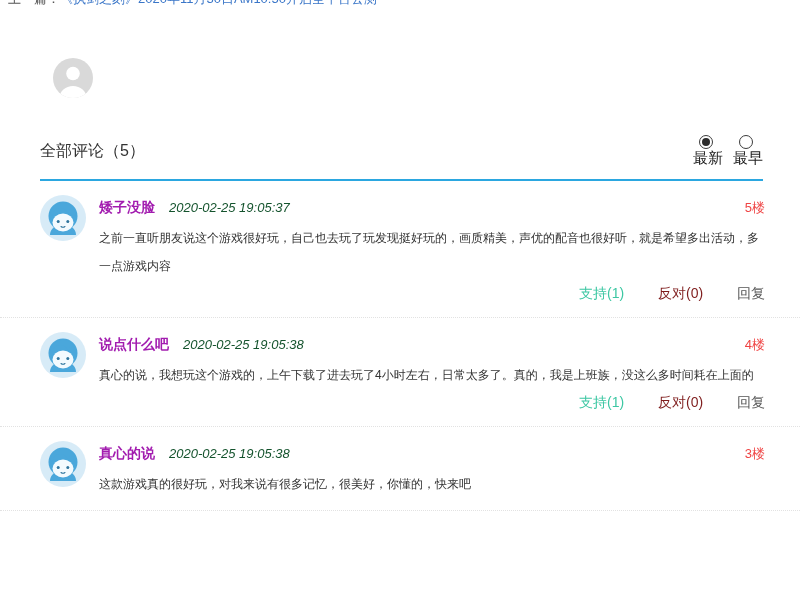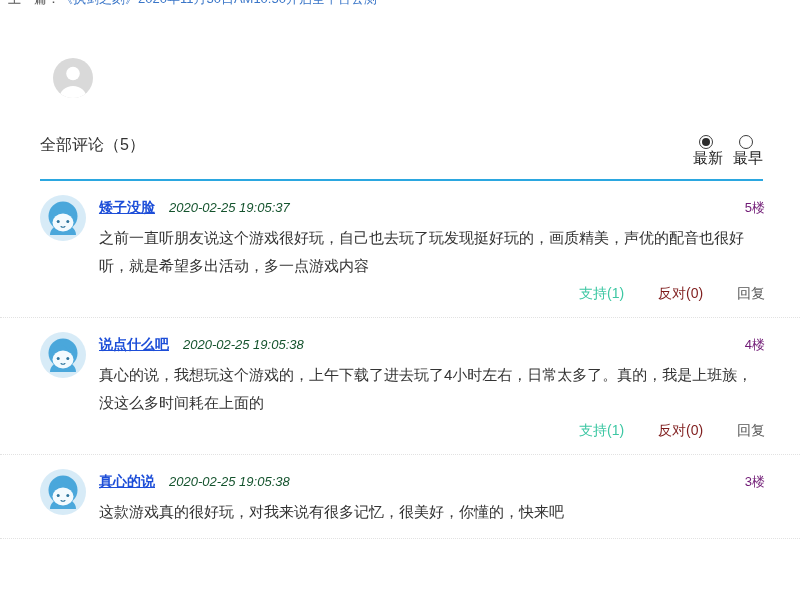--- a/index.html
+++ b/index.html
@@ -22,38 +22,38 @@
   .composer-toolbar { border-top:1px solid #e9e9e9; height:38px; display:flex;
     align-items:center; justify-content:space-between; padding-left:12px; }
   .emoji-btn { width:22px; height:22px; cursor:pointer; display:inline-block; }
   .submit-btn { position:relative; overflow:hidden; height:38px; width:100px; border:0;
     background:#2ba7e0; color:#fff; font-size:16px; cursor:pointer; font-family:inherit; }
   .submit-btn::after { content:""; position:absolute; width:56px; height:56px; border-radius:50%;
     background:rgba(255,255,255,.13); top:-24px; right:-12px; }
 
   
   .comments-header { margin:37px 37px 0 40px; display:flex; justify-content:space-between;
-    align-items:flex-start; border-bottom:2px solid #2ba7e0; padding-bottom:11px; }
+    align-items:center; border-bottom:2px solid #2ba7e0; padding-bottom:11px; }
   .header-title { font-size:16px; color:#333; }
   .sort { display:flex; align-items:center; font-size:15px; color:#222; }
   .sort-option { display:flex; align-items:center; cursor:pointer; margin-left:10px;flex-direction:column; }
   .radio { width:14px; height:14px; border:1px solid #3c3c3c; border-radius:50%;
     display:inline-block; position:relative; margin-right:5px; background:#fff; }
   .radio.checked::after { content:""; position:absolute; left:2px; top:2px; right:2px; bottom:2px;
     background:#2b2b2b; border-radius:50%; }
 
   
   .comment { display:flex; padding:14px 35px 12px 40px; border-bottom:1px dotted #e2e2e2; }
   .c-avatar { width:46px; height:46px; flex:0 0 46px; }
   .c-body { flex:1; margin-left:13px; min-width:0; }
   .c-head { display:flex; align-items:baseline; margin-top:4px; }
-  .c-name { font-size:14px; font-weight:bold; color:#1d4ed8;text-decoration:underline; }
+  .c-name { font-size:14px; font-weight:bold; color:#a21caf; }
   .c-time { font-size:13px; color:#14532d; margin-left:14px;font-style:italic; }
-  .c-floor { margin-left:auto; font-size:13px; color:#701a75; }
-  .c-text { margin-top:7px; font-size:15px; color:#333; line-height:28px; }
+  .c-floor { margin-left:auto; font-size:13px; color:#ef4444; }
+  .c-text { margin-top:7px; font-size:12px; color:#333; line-height:28px; }
   .c-actions { margin-top:5px; text-align:right; font-size:14px; height:20px; }
   .act { margin-left:30px; cursor:pointer; text-decoration:none; }
   .act-support { color:#3dc7a3; }
   .act-oppose { color:#7f1d1d; }
   .act-reply { color:#555;font-family:Liberation Serif, serif; }
 </style>
 </head>
 <body>
 
 <div class="top-bar">

